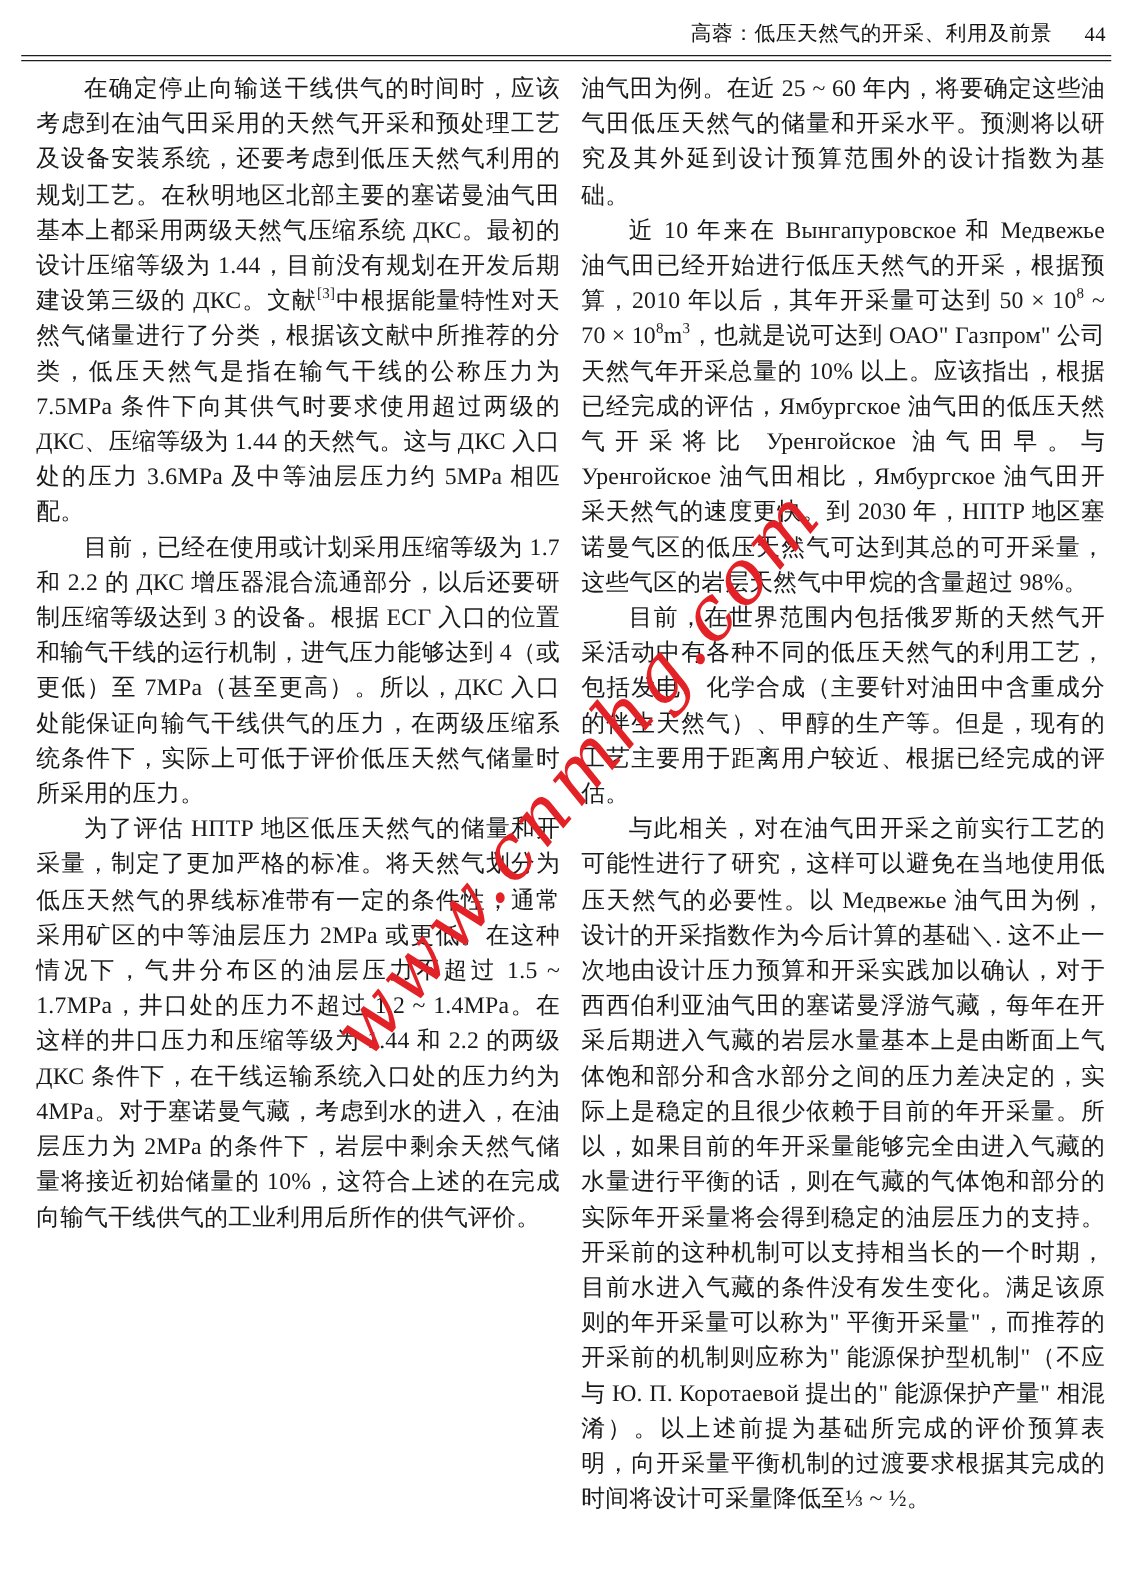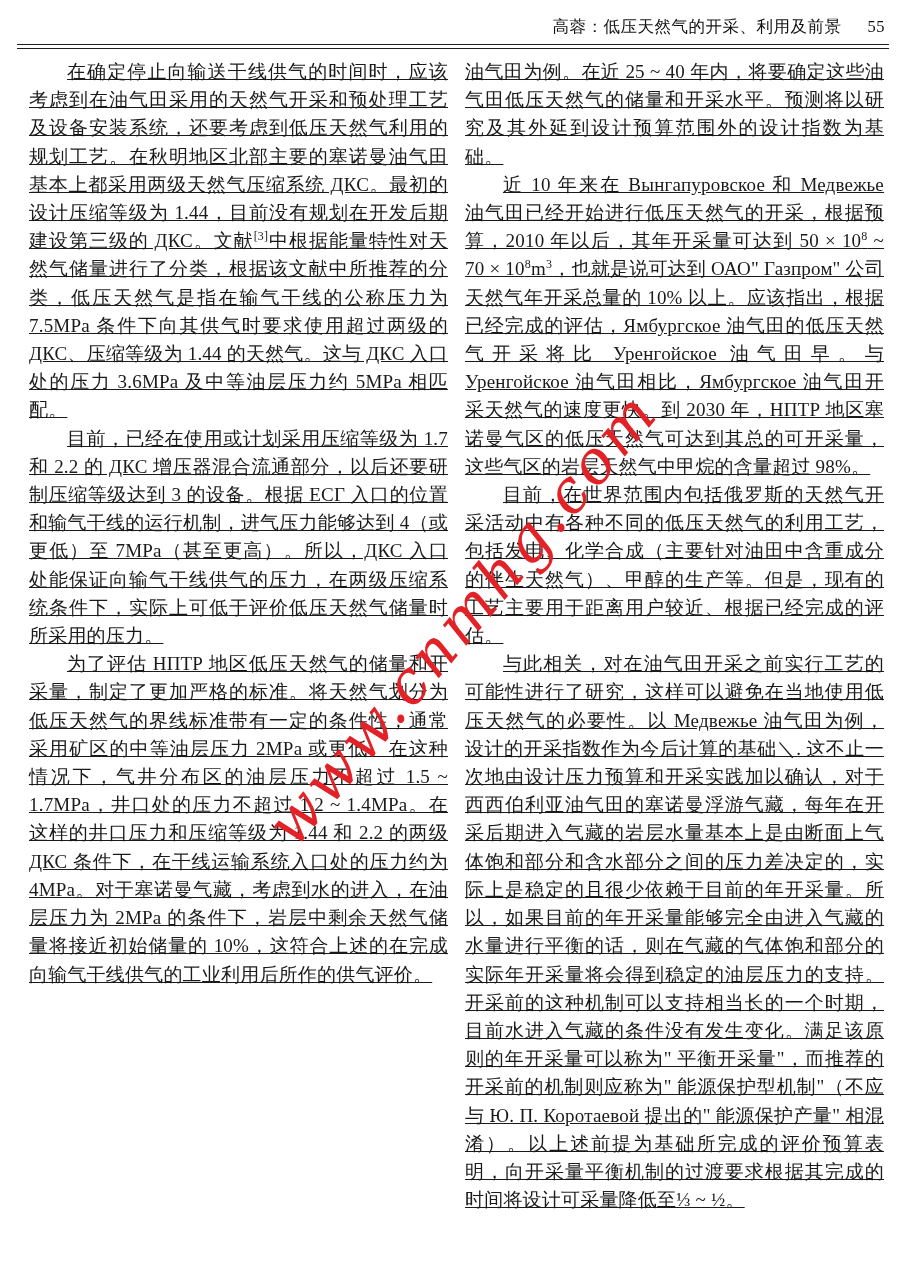--- a/index.html
+++ b/index.html
@@ -10,21 +10,21 @@
     background: #ffffff;
     overflow: hidden;
     font-family: "Liberation Serif", "DejaVu Serif", serif;
     color: #1a1a1a;
   }
   .header {
     position: absolute;
     top: 16px;
     right: 20px;
     display: flex;
-    align-items: center;
+    align-items: flex-end;
     gap: 26px;
     font-size: 16.5px;
     letter-spacing: 0.5px;
     color: #111;
     white-space: nowrap;
     font-family: Liberation Serif, serif;
   }
   .rule {
     position: absolute;
     top: 44px;
@@ -44,21 +44,20 @@
   .col { width: 419px; }
   .col p {
     margin: 0;
     font-size: 19px;
     line-height: 28.2px;
     text-align: justify;
     text-justify: inter-ideograph;
     text-indent: 2em;
     letter-spacing: 0.2px;
     word-break: break-word;
-    text-decoration: underline;
   }
   .col p.cont { text-indent: 0; }
   .col p sup {
     font-size: 12px;
     line-height: 0;
     vertical-align: super;
   }
   .watermark {
     position: absolute;
     left: 462px;
@@ -74,34 +73,34 @@
     z-index: 5;
   }
 </style>
 </head>
 <body>
 
 <div class="page">
 
   <div class="header">
     <span>高蓉：低压天然气的开采、利用及前景</span>
-    <span>55</span>
+    <span>44</span>
   </div>
 
   <div class="rule"></div>
 
   <div class="columns">
     <div class="col">
       <p>在确定停止向输送干线供气的时间时，应该考虑到在油气田采用的天然气开采和预处理工艺及设备安装系统，还要考虑到低压天然气利用的规划工艺。在秋明地区北部主要的塞诺曼油气田基本上都采用两级天然气压缩系统 ДКС。最初的设计压缩等级为 1.44，目前没有规划在开发后期建设第三级的 ДКС。文献<sup>[3]</sup>中根据能量特性对天然气储量进行了分类，根据该文献中所推荐的分类，低压天然气是指在输气干线的公称压力为 7.5MPa 条件下向其供气时要求使用超过两级的 ДКС、压缩等级为 1.44 的天然气。这与 ДКС 入口处的压力 3.6MPa 及中等油层压力约 5MPa 相匹配。</p>
       <p>目前，已经在使用或计划采用压缩等级为 1.7 和 2.2 的 ДКС 增压器混合流通部分，以后还要研制压缩等级达到 3 的设备。根据 ЕСГ 入口的位置和输气干线的运行机制，进气压力能够达到 4（或更低）至 7MPa（甚至更高）。所以，ДКС 入口处能保证向输气干线供气的压力，在两级压缩系统条件下，实际上可低于评价低压天然气储量时所采用的压力。</p>
       <p>为了评估 НПТР 地区低压天然气的储量和开采量，制定了更加严格的标准。将天然气划分为低压天然气的界线标准带有一定的条件性，通常采用矿区的中等油层压力 2MPa 或更低。在这种情况下，气井分布区的油层压力不超过 1.5 ~ 1.7MPa，井口处的压力不超过 1.2 ~ 1.4MPa。在这样的井口压力和压缩等级为 1.44 和 2.2 的两级 ДКС 条件下，在干线运输系统入口处的压力约为 4MPa。对于塞诺曼气藏，考虑到水的进入，在油层压力为 2MPa 的条件下，岩层中剩余天然气储量将接近初始储量的 10%，这符合上述的在完成向输气干线供气的工业利用后所作的供气评价。</p>
 
     </div>
     <div class="col">
-      <p class="cont">油气田为例。在近 25 ~ 40 年内，将要确定这些油气田低压天然气的储量和开采水平。预测将以研究及其外延到设计预算范围外的设计指数为基础。</p>
+      <p class="cont">油气田为例。在近 25 ~ 60 年内，将要确定这些油气田低压天然气的储量和开采水平。预测将以研究及其外延到设计预算范围外的设计指数为基础。</p>
       <p>近 10 年来在 Вынгапуровское 和 Медвежье 油气田已经开始进行低压天然气的开采，根据预算，2010 年以后，其年开采量可达到 50 × 10<sup>8</sup> ~ 70 × 10<sup>8</sup>m<sup>3</sup>，也就是说可达到 ОАО" Газпром" 公司天然气年开采总量的 10% 以上。应该指出，根据已经完成的评估，Ямбургское 油气田的低压天然气开采将比 Уренгойское 油气田早。与 Уренгойское 油气田相比，Ямбургское 油气田开采天然气的速度更快。到 2030 年，НПТР 地区塞诺曼气区的低压天然气可达到其总的可开采量，这些气区的岩层天然气中甲烷的含量超过 98%。</p>
       <p>目前，在世界范围内包括俄罗斯的天然气开采活动中有各种不同的低压天然气的利用工艺，包括发电、化学合成（主要针对油田中含重成分的伴生天然气）、甲醇的生产等。但是，现有的工艺主要用于距离用户较近、根据已经完成的评估。</p>
       <p>与此相关，对在油气田开采之前实行工艺的可能性进行了研究，这样可以避免在当地使用低压天然气的必要性。以 Медвежье 油气田为例，设计的开采指数作为今后计算的基础＼.  这不止一次地由设计压力预算和开采实践加以确认，对于西西伯利亚油气田的塞诺曼浮游气藏，每年在开采后期进入气藏的岩层水量基本上是由断面上气体饱和部分和含水部分之间的压力差决定的，实际上是稳定的且很少依赖于目前的年开采量。所以，如果目前的年开采量能够完全由进入气藏的水量进行平衡的话，则在气藏的气体饱和部分的实际年开采量将会得到稳定的油层压力的支持。开采前的这种机制可以支持相当长的一个时期，目前水进入气藏的条件没有发生变化。满足该原则的年开采量可以称为" 平衡开采量"，而推荐的开采前的机制则应称为" 能源保护型机制"（不应与 Ю. П. Коротаевой 提出的" 能源保护产量" 相混淆）。以上述前提为基础所完成的评价预算表明，向开采量平衡机制的过渡要求根据其完成的时间将设计可采量降低至⅓ ~ ½。</p>
 
     </div>
   </div>
 
   <div class="watermark" style="color: rgb(227, 34, 40);">www.cnmhg.com</div>
 
 </div>

